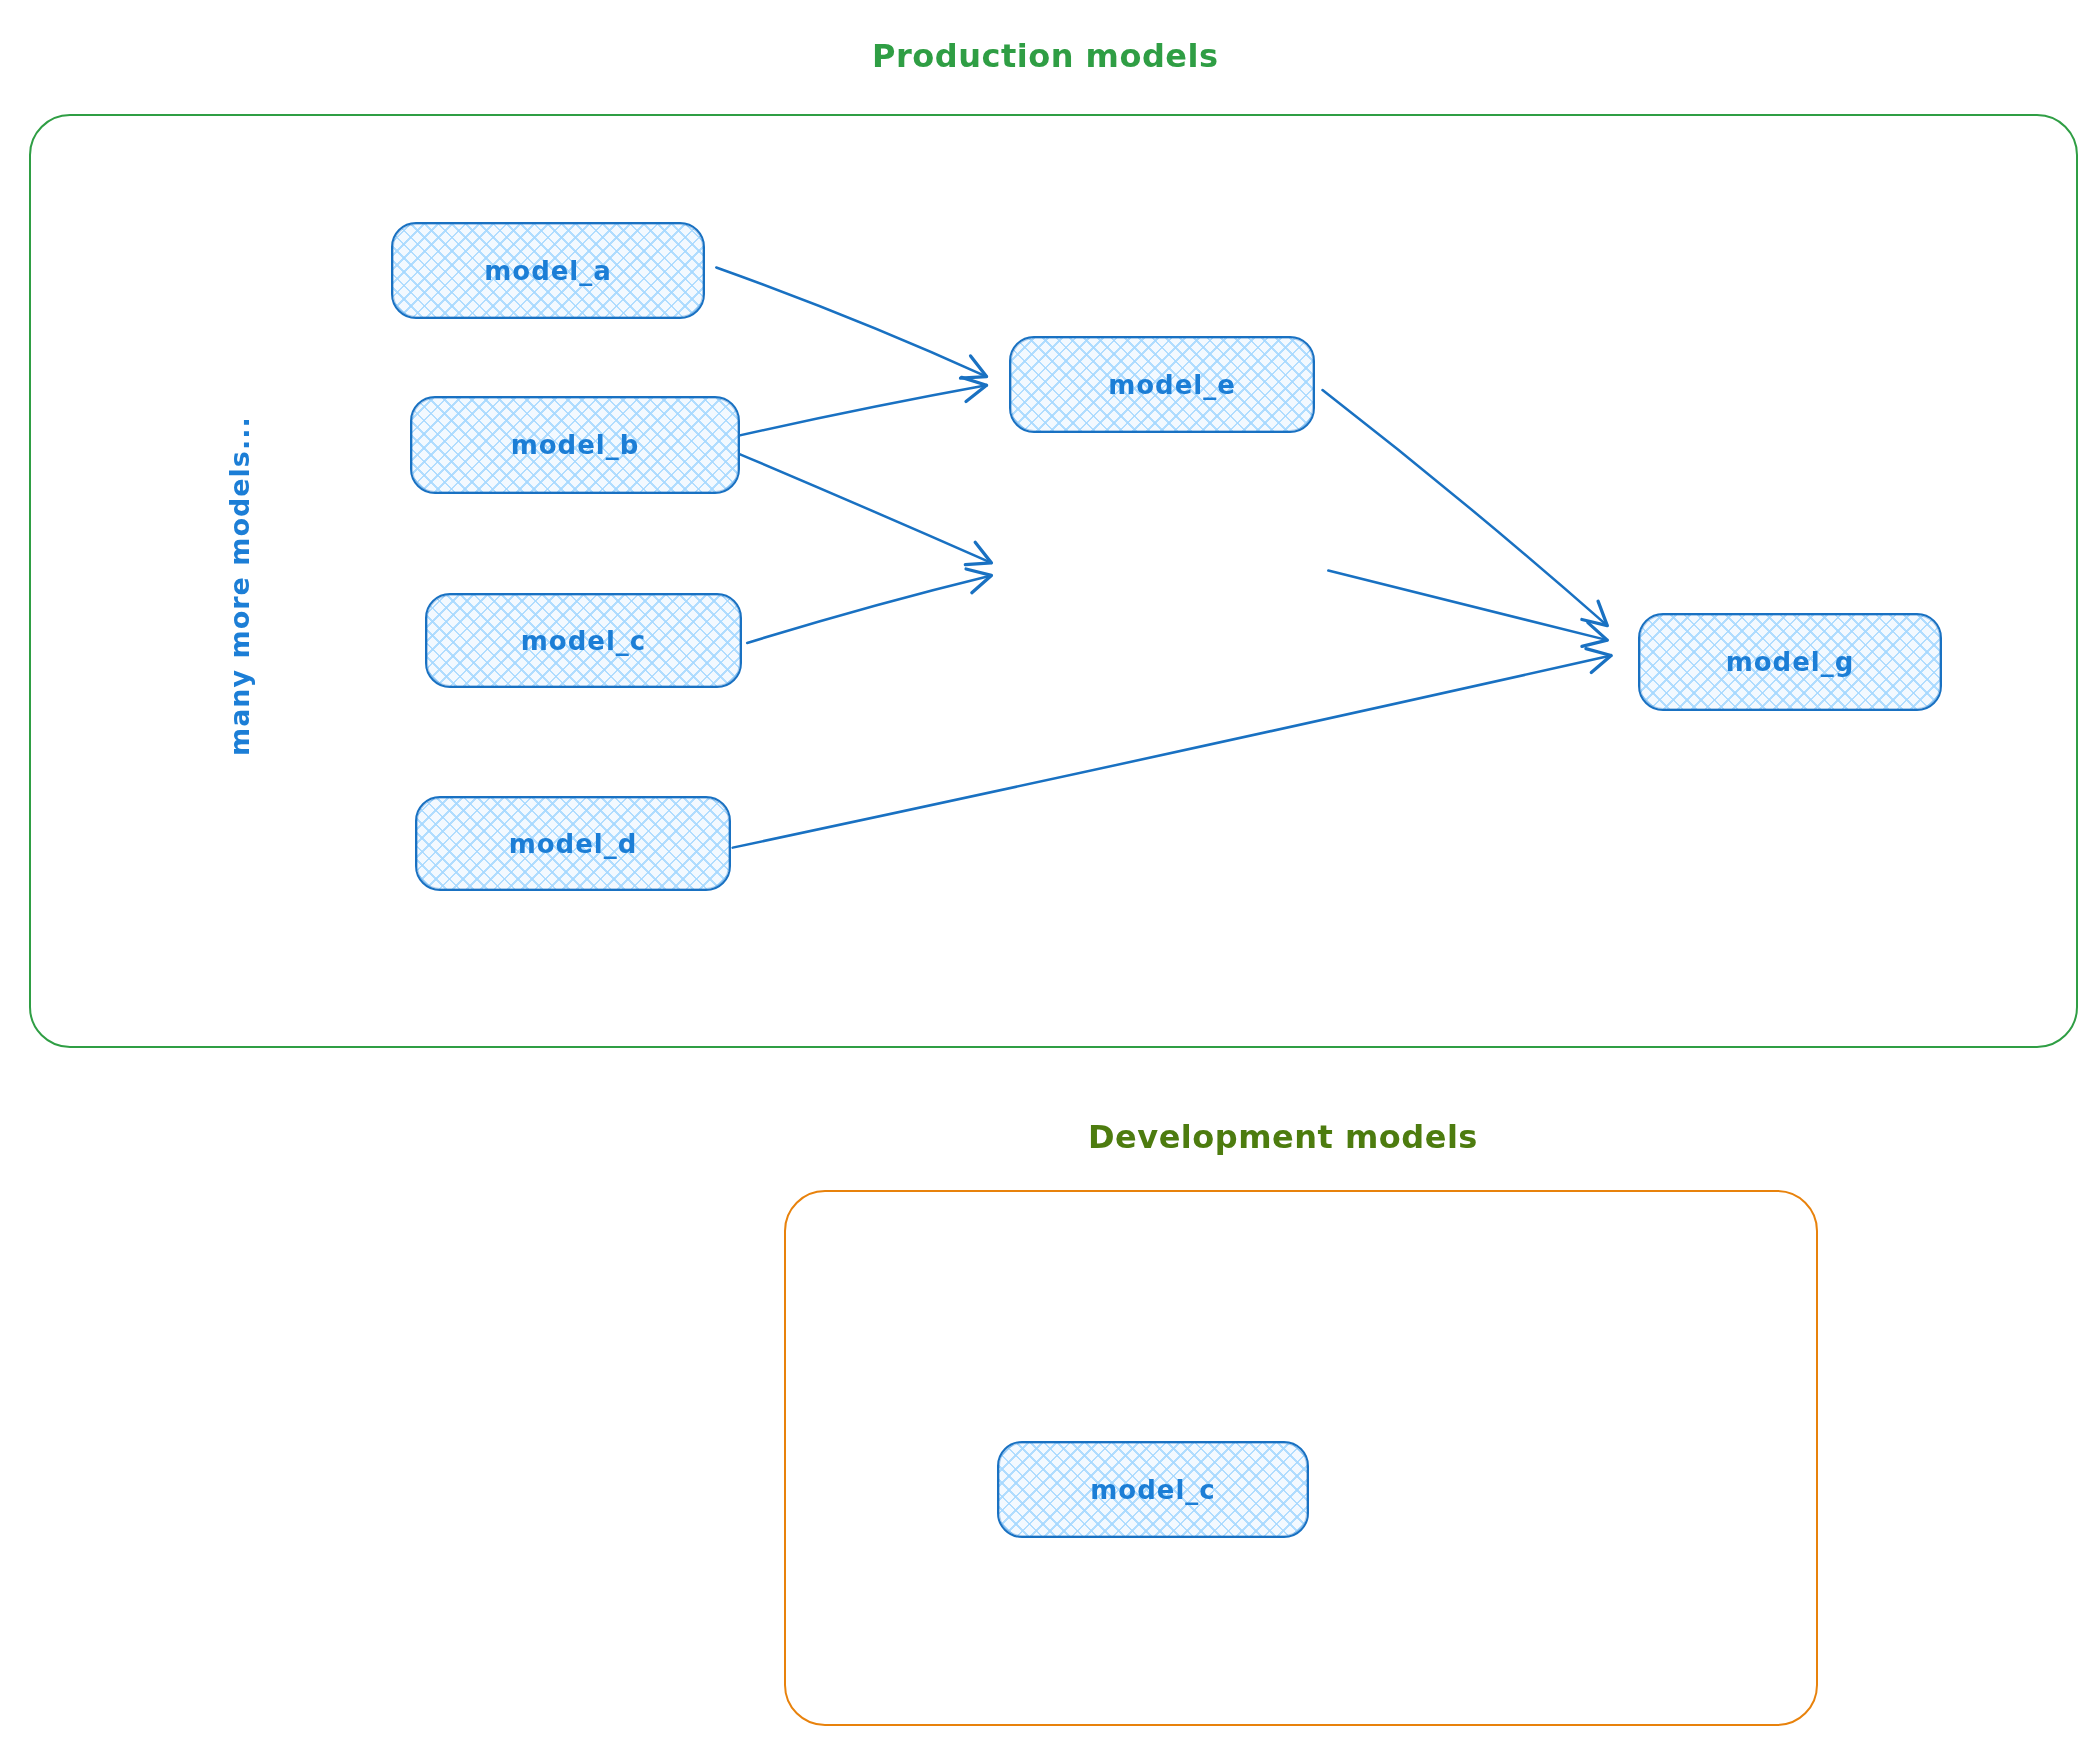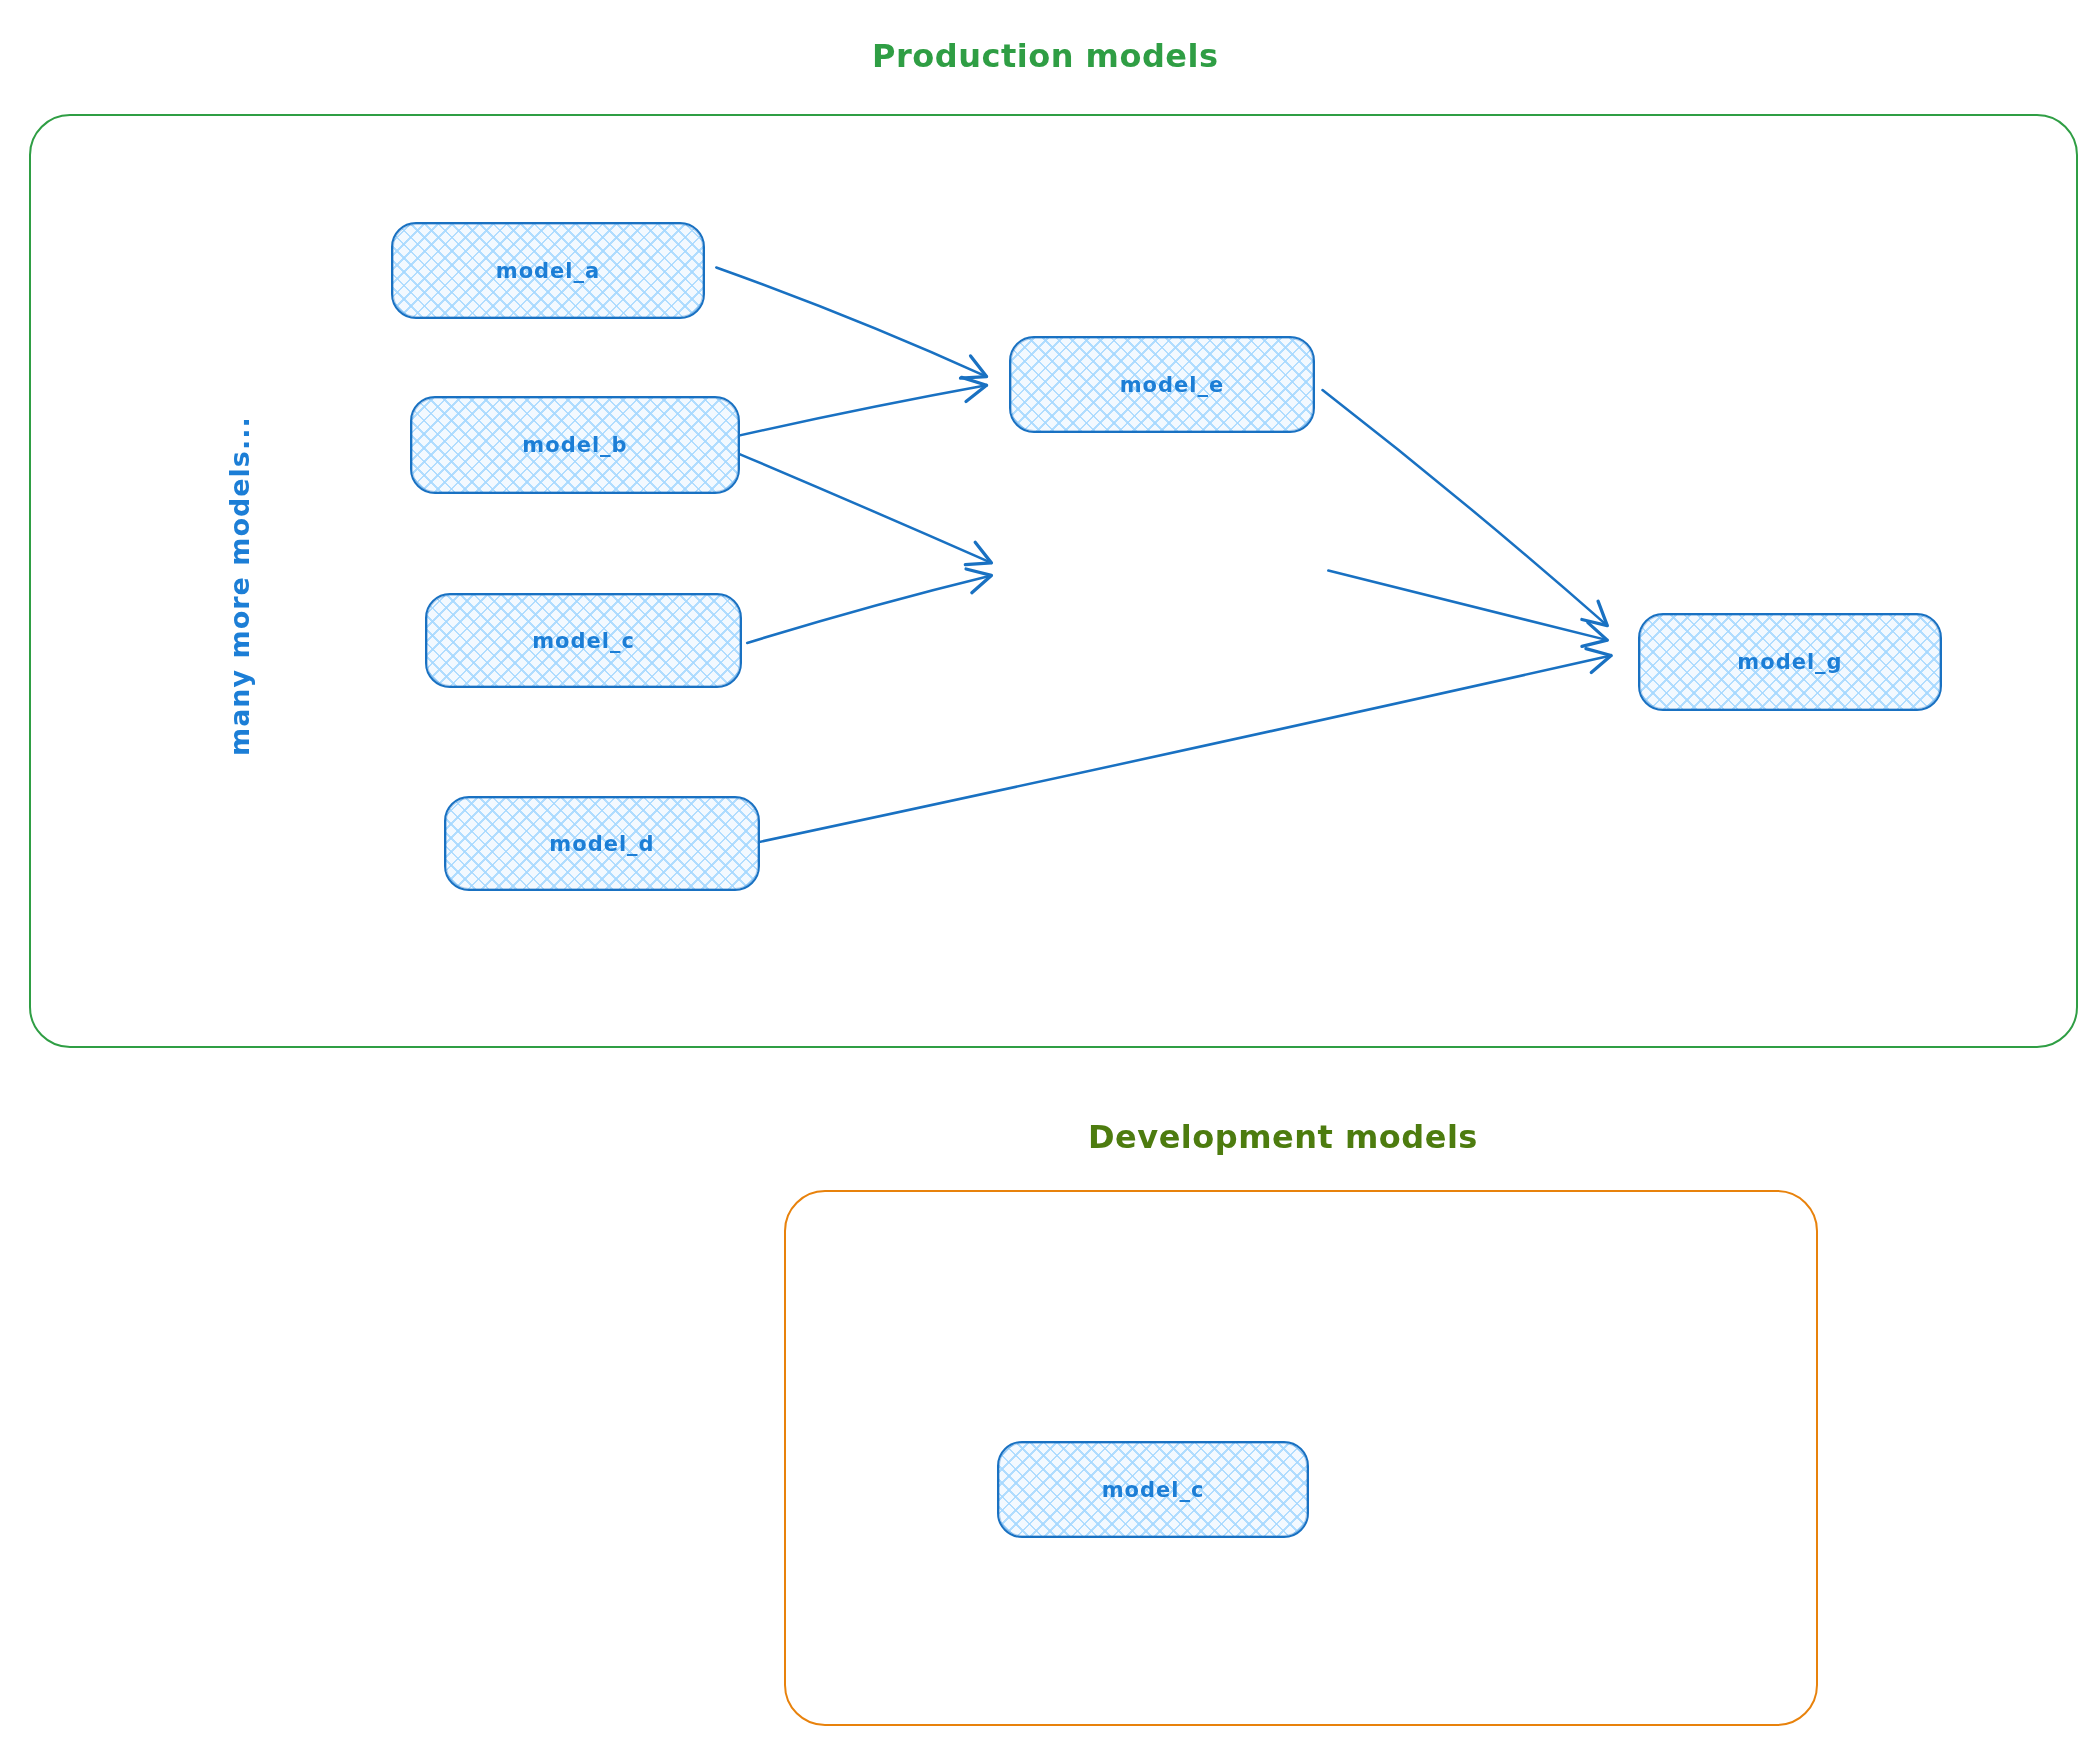--- a/index.html
+++ b/index.html
@@ -41,21 +41,21 @@
     align-items: center;
     justify-content: center;
     background-color: #f3f9ff;
     background-image:
       repeating-linear-gradient(45deg,  rgba(165,216,255,0.85) 0px, rgba(165,216,255,0.85) 1.9px, transparent 1.9px, transparent 9.7px),
       repeating-linear-gradient(-45deg, rgba(165,216,255,0.85) 0px, rgba(165,216,255,0.85) 1.9px, transparent 1.9px, transparent 9.7px);
     box-shadow: inset 0 0 0 1px rgba(25,113,194,0.35);
   }
   .node-label {
     color: #1c7ed6;
-    font-size: 21px;
+    font-size: 26px;
     font-weight: 600;
     letter-spacing: 1px;
     white-space: nowrap;
   }
 
   
   .side-note {
     position: absolute;
     writing-mode: vertical-rl;
     transform: rotate(180deg);
@@ -100,21 +100,21 @@
   </div>
 
   <div class="node" style="left: 410px; top: 396px; width: 330px; height: 98px;">
     <span class="node-label">model_b</span>
   </div>
 
   <div class="node" style="left: 425px; top: 593px; width: 317px; height: 95px;">
     <span class="node-label">model_c</span>
   </div>
 
-  <div class="node" style="left: 415px; top: 796px; width: 316px; height: 95px; margin-left: 29px;">
+  <div class="node" style="left: 415px; top: 796px; width: 316px; height: 95px;">
     <span class="node-label">model_d</span>
   </div>
 
   <div class="node" style="left: 1009px; top: 336px; width: 306px; height: 97px; padding-left: 20px;">
     <span class="node-label">model_e</span>
   </div>
 
 
   <div class="node" style="left: 1638px; top: 613px; width: 304px; height: 98px;">
     <span class="node-label">model_g</span>

